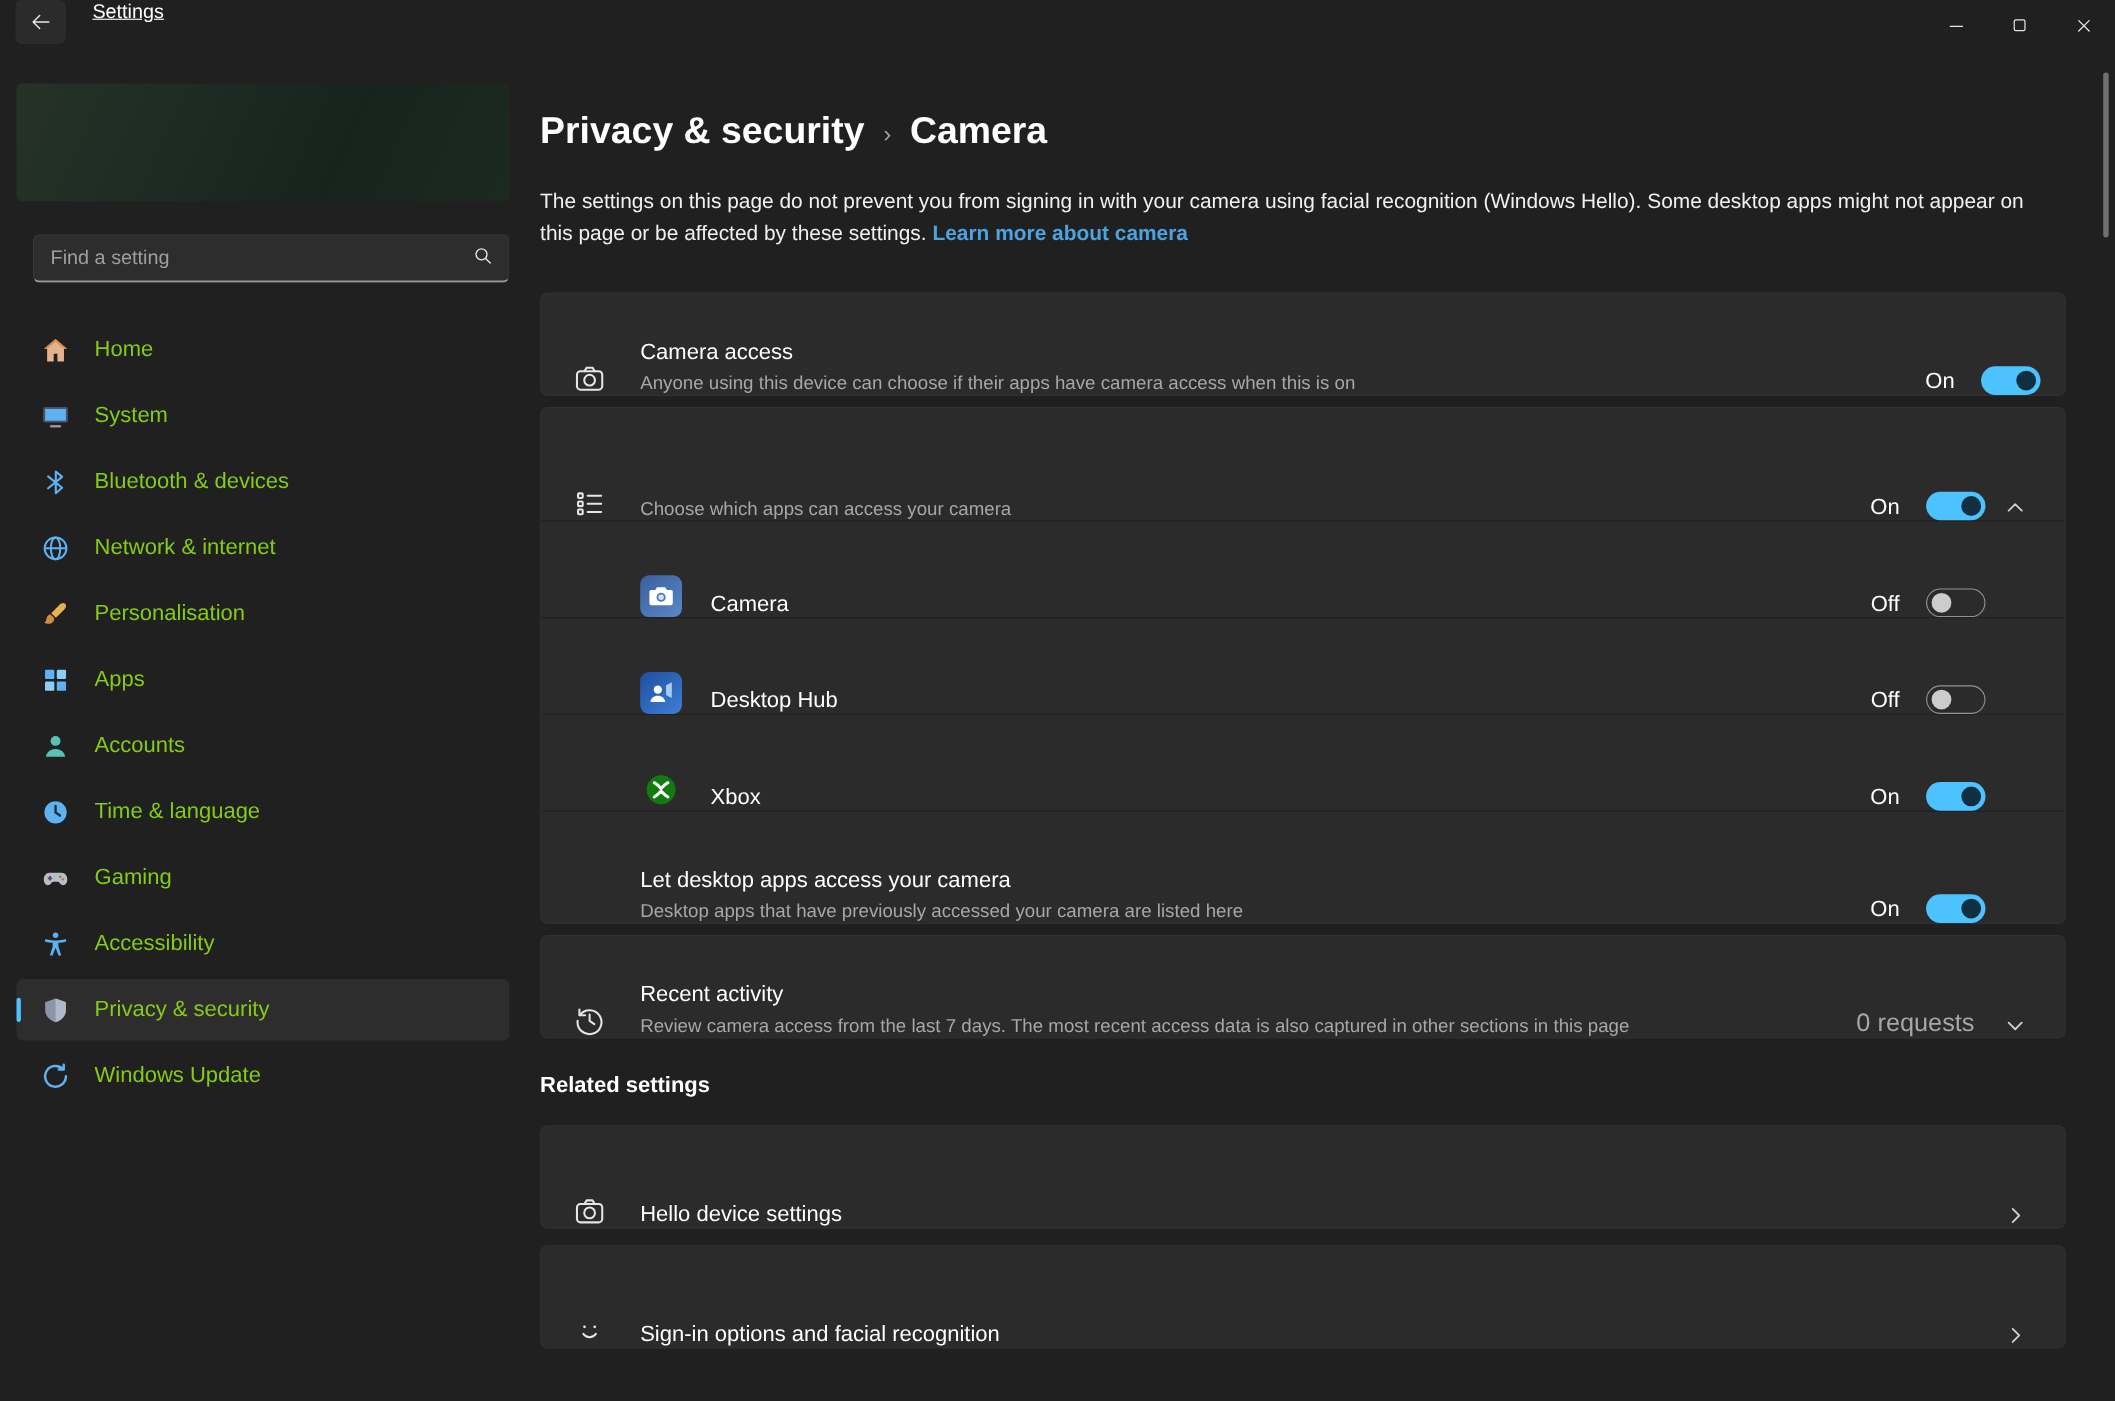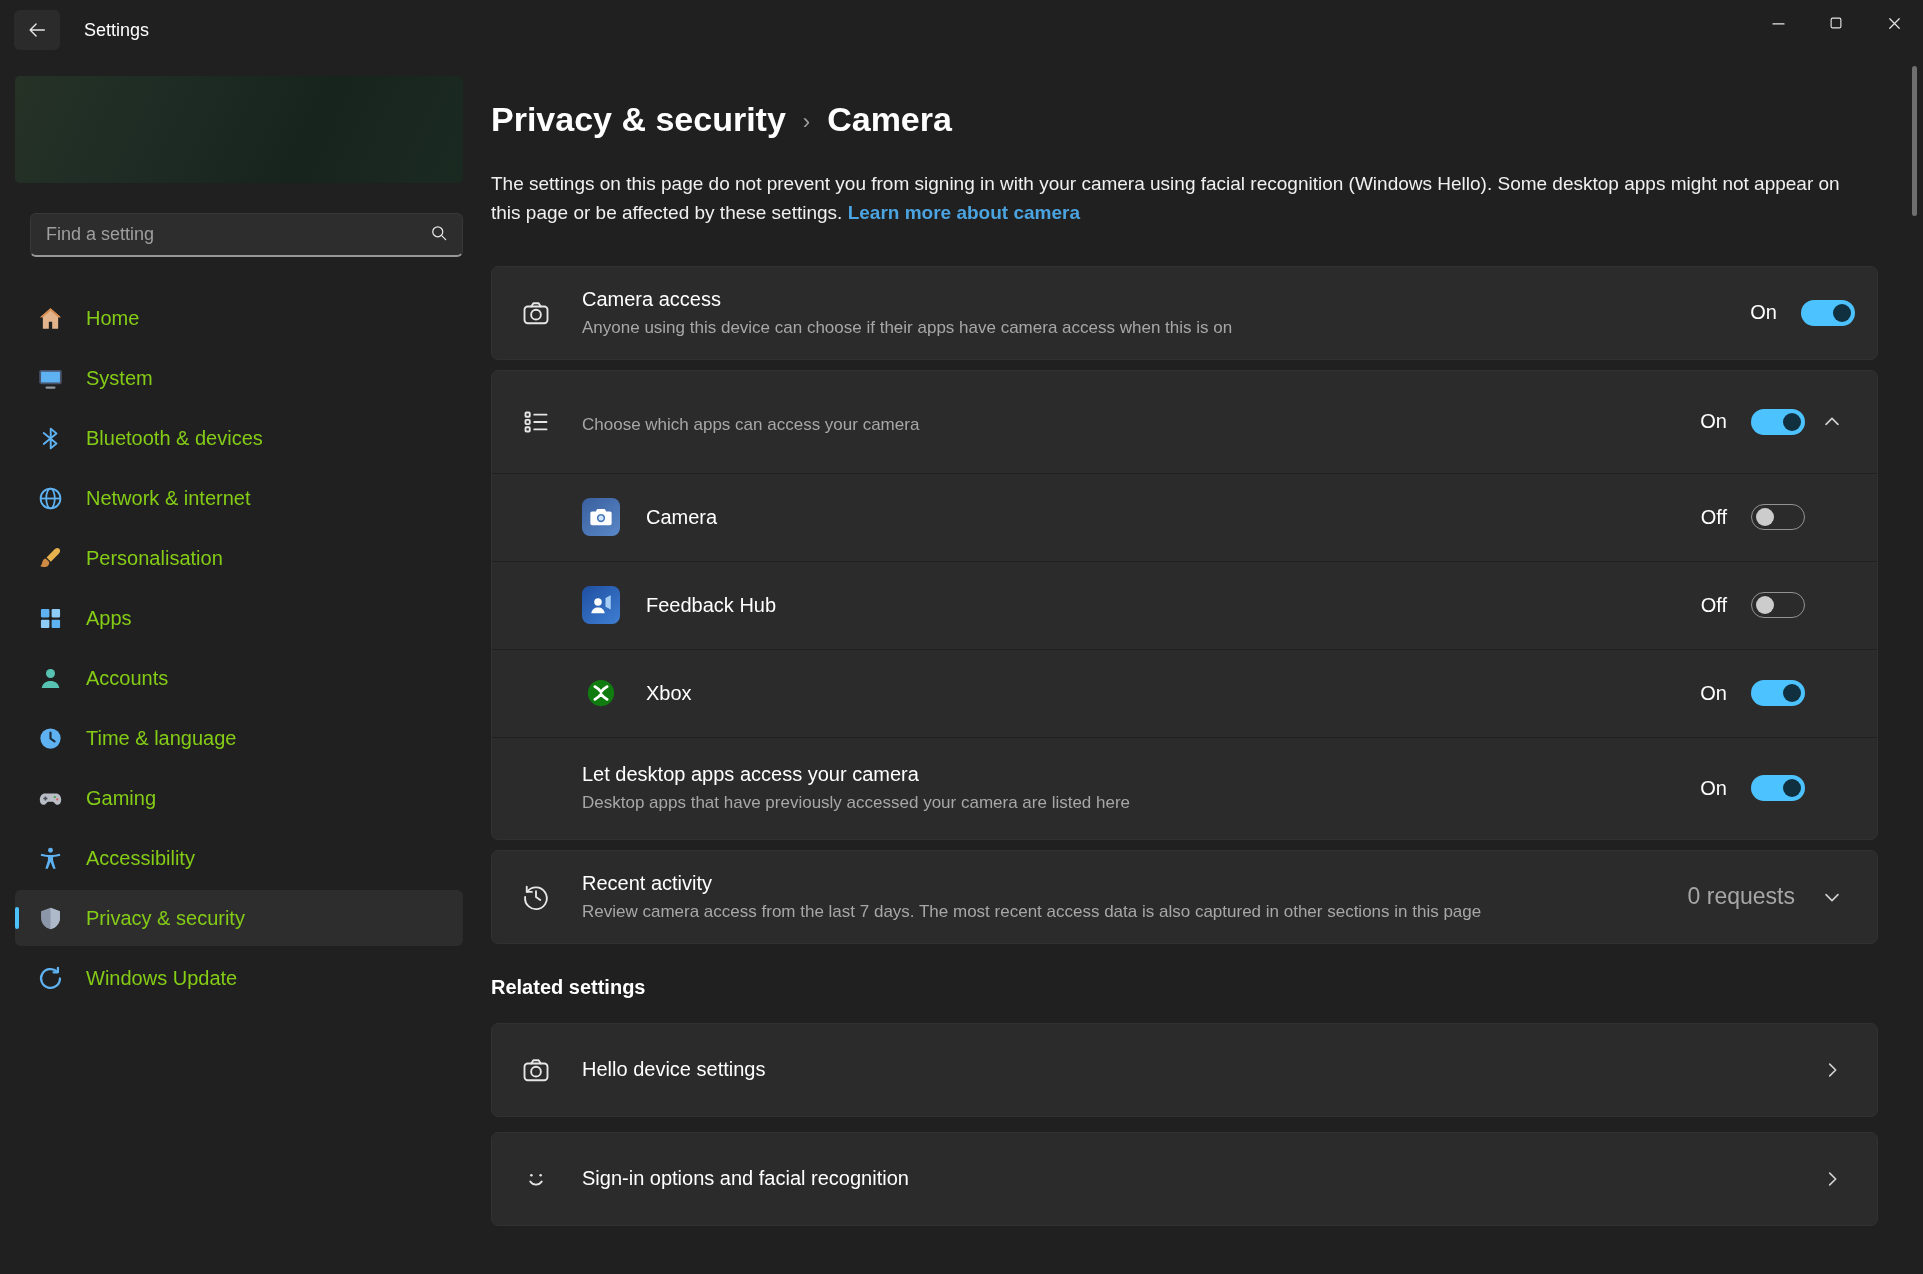--- a/index.html
+++ b/index.html
@@ -5,21 +5,21 @@
   * { margin:0; padding:0; box-sizing:border-box; }
   html,body { width:1923px; height:1274px; }
   body {
     background:#202020; color:#ffffff;
     font-family:"Liberation Sans", sans-serif;
     overflow:hidden; position:relative;
   }
   .window { width:100%; height:100%; display:flex; flex-direction:column; }
 
   
-  .titlebar { height:60px; flex-shrink:0; display:flex; align-items:center; position:relative; }
+  .titlebar { height:60px; flex-shrink:0; display:flex; align-items:flex-start; position:relative;text-decoration:underline; }
   .back-btn { width:46px; height:40px; margin-left:14px; border-radius:6px; background:#2b2b2b;
               display:flex; align-items:center; justify-content:center; cursor:pointer; }
   .titlebar-title { margin-left:24px; font-size:18px; color:#ffffff; }
   .window-controls { position:absolute; top:0; right:0; display:flex; }
   .win-btn { width:58px; height:46px; display:flex; align-items:center; justify-content:center; cursor:pointer; }
 
   
   .body { flex:1; display:flex; min-height:0; }
 
   
@@ -48,21 +48,21 @@
   .breadcrumb { display:flex; align-items:center; gap:17px; margin-top:10px; }
   .crumb { font-size:34px; font-weight:600; color:#ffffff; cursor:pointer; }
   .crumb.current { cursor:default; }
   .crumb-sep { font-size:22px; color:#a0a0a0; padding-top:5px; }
 
   .intro { margin-top:30px; font-size:19px; line-height:1.55; color:#f0f0f0; max-width:1375px; }
   .intro .link { color:#4ba3e0; font-weight:700; cursor:pointer; white-space:nowrap; }
 
   .cards { margin-top:38px; display:flex; flex-direction:column; gap:10px; width:1387px; }
   .card { background:#2b2b2b; border:1px solid #313131; border-radius:7px; overflow:hidden; }
-  .row { display:flex; align-items:center; padding:0 22px; }
+  .row { display:flex; align-items:flex-end; padding:0 22px; }
   .row.h92 { height:92px; }
   .row.h100 { height:102px; }
   .row.h88 { height:88px; }
   .row.divided { border-top:1px solid #202020; }
   .row-icon { width:44px; display:flex; justify-content:center; margin-right:24px; flex-shrink:0; }
   .row-icon svg { width:30px; height:30px; }
   .row-text { flex:1; min-width:0; }
   .row-title { font-size:20px; color:#ffffff; }
   .row-desc { font-size:17px; color:#a7a7a7; margin-top:7px; }
   .row-state { font-size:20px; color:#ffffff; margin-right:24px; }
@@ -347,21 +347,21 @@
           </div>
 
           <div class="row h88 divided app-row">
             <span class="tile" style="background:linear-gradient(140deg,#1f4fa0,#3f7fd4)">
               <svg viewBox="0 0 24 24">
                   <circle cx="9.6" cy="9.6" r="3" fill="#fff"></circle>
                   <path d="M4.2 18.6c.5-3 2.6-4.6 5.4-4.6s4.9 1.6 5.4 4.6z" fill="#fff"></path>
                   <path d="M15.6 6.4l4.2-2.2v11.4l-4.2-2.2z" fill="#a6cef5"></path>
                 </svg>
             </span>
-            <span class="app-name">Feedback Hub</span>
+            <span class="app-name">Desktop Hub</span>
             <span class="row-state">Off</span>
             <div class="toggle off">
                 <div class="knob"></div>
               </div>
             <span class="chevron-slot"></span>
           </div>
 
           <div class="row h88 divided app-row">
             <span class="tile plain">
               <svg viewBox="0 0 24 24">

